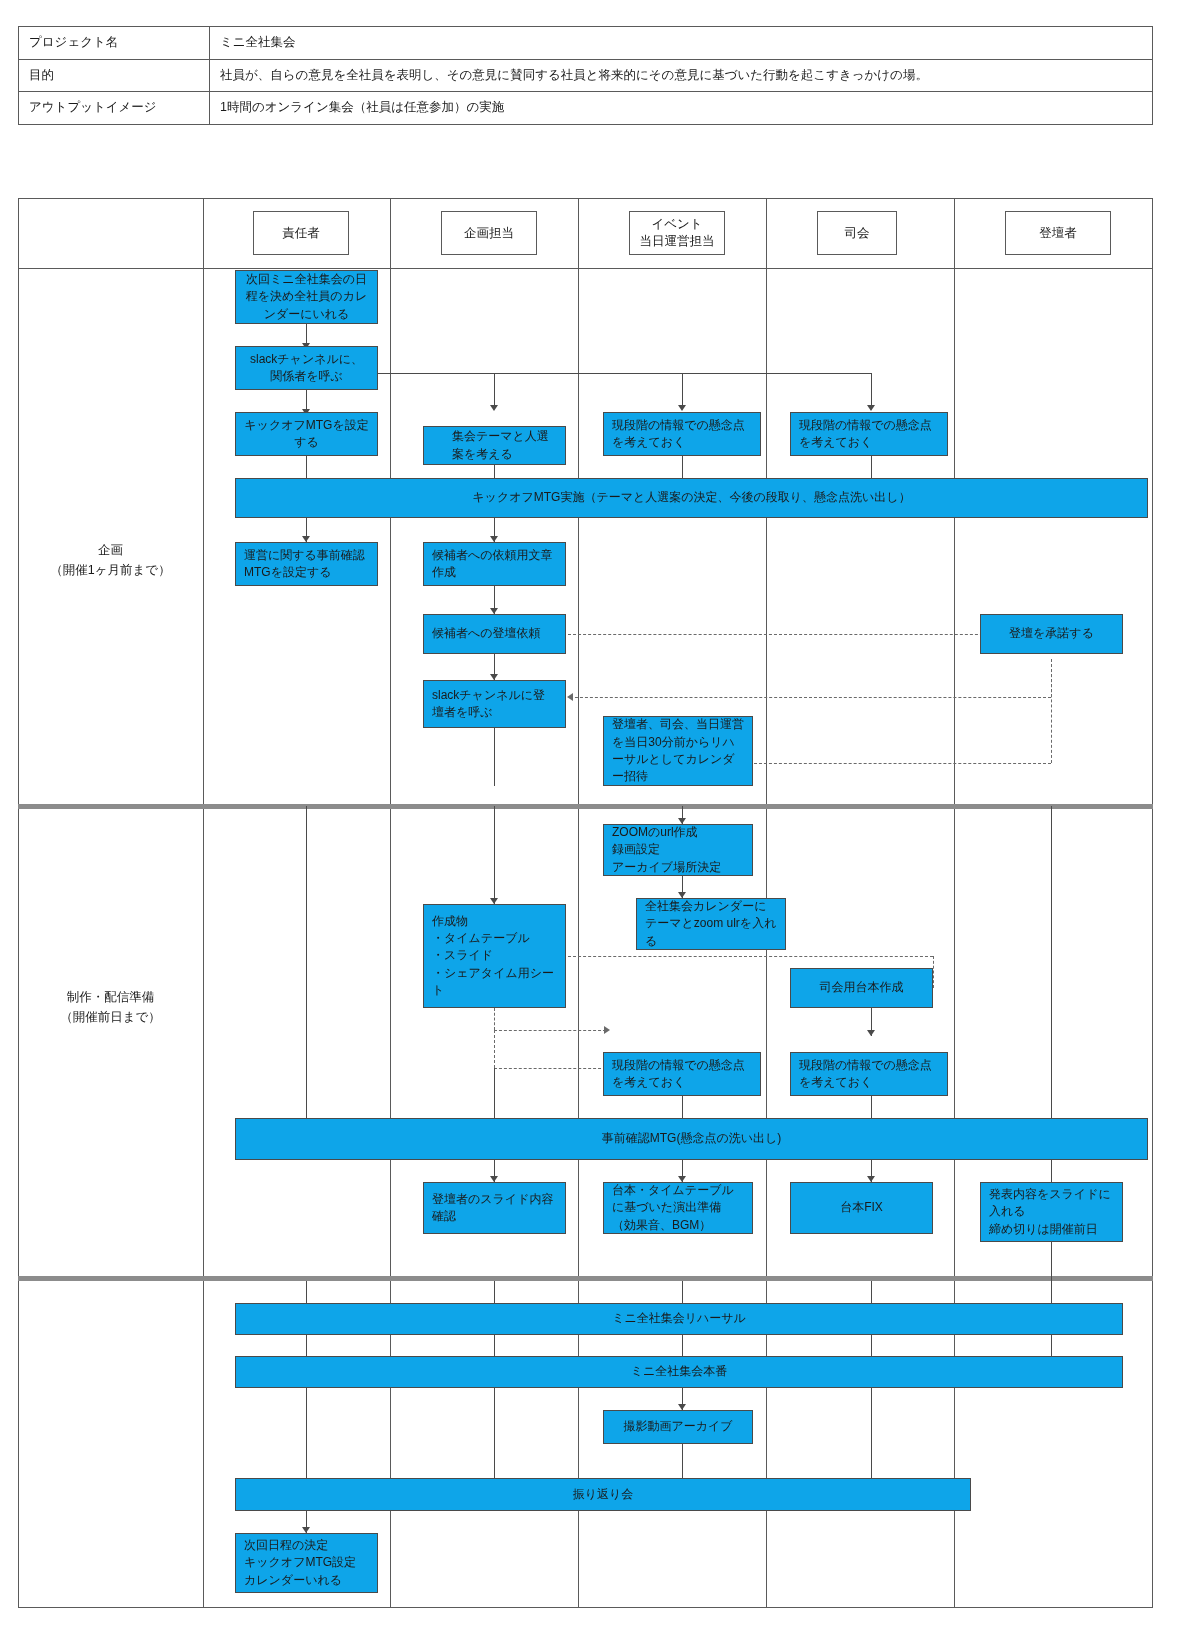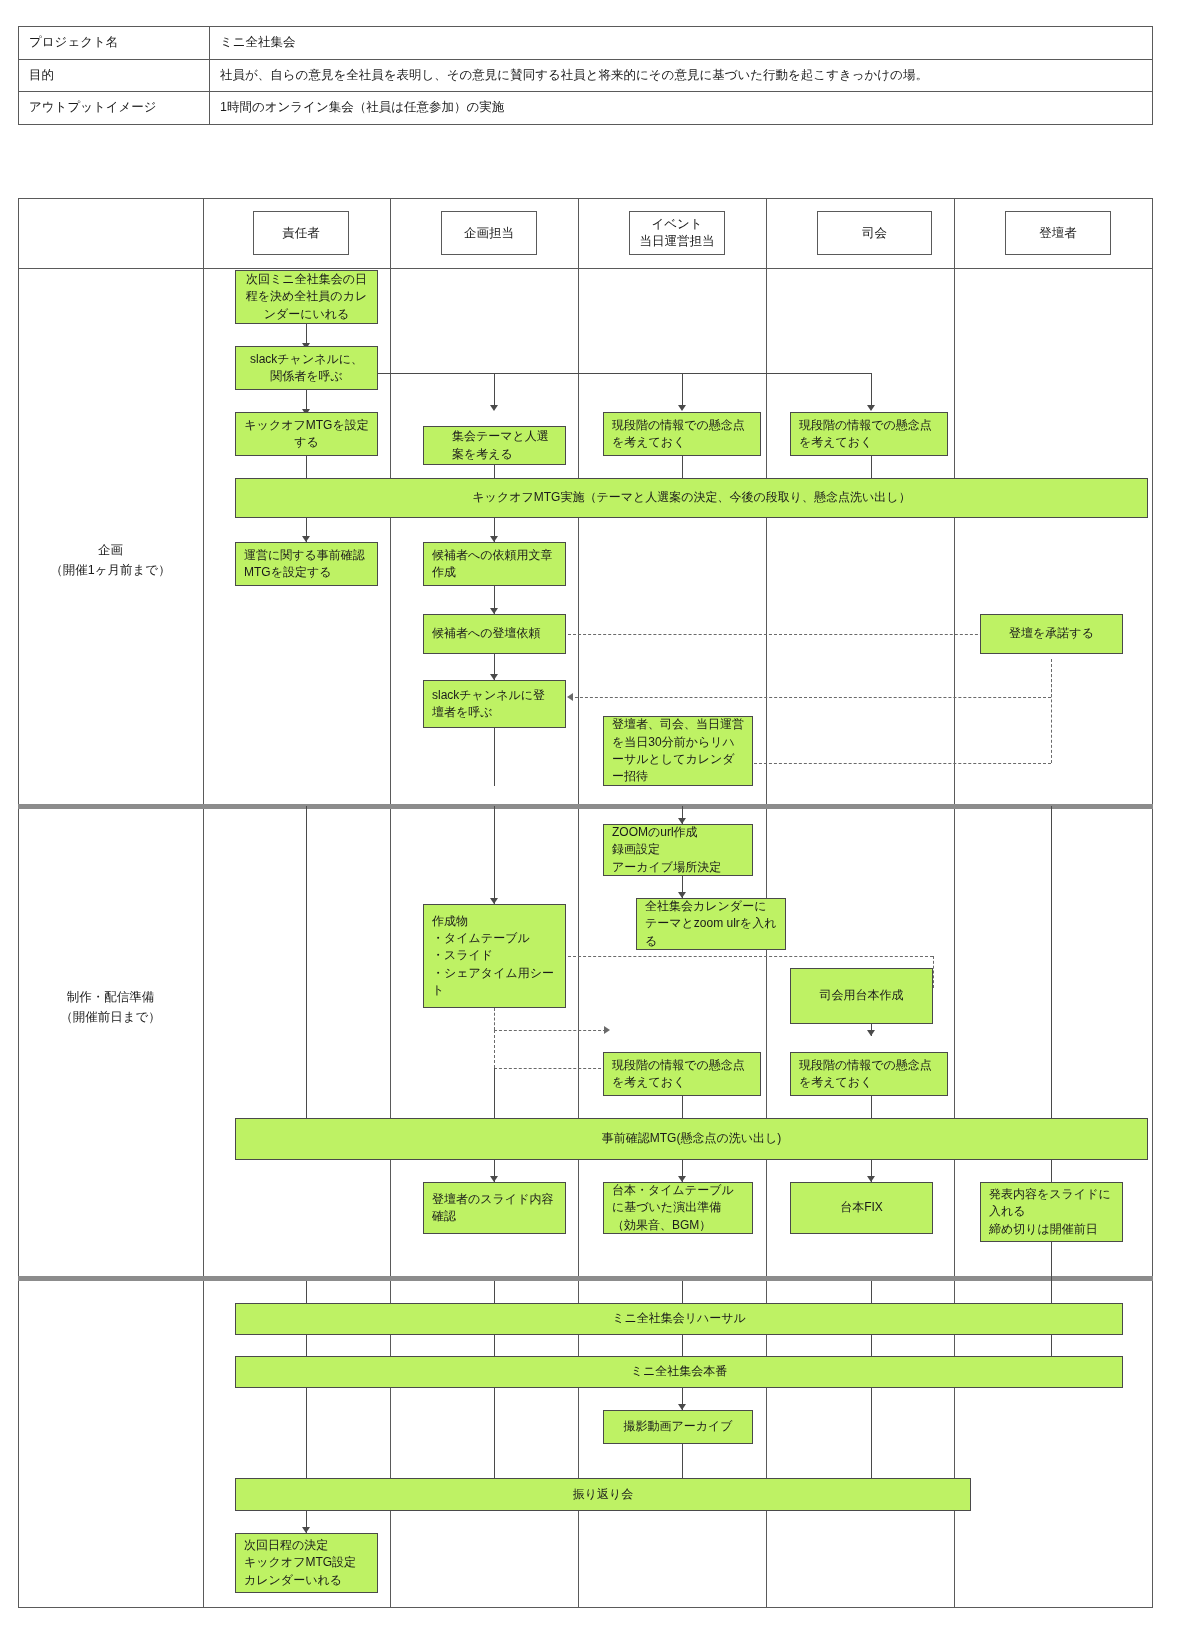--- a/index.html
+++ b/index.html
@@ -93,21 +93,21 @@
     text-align: center;
     font-size: 12.5px;
     line-height: 1.6;
     margin-top: 24px;
   }
 
   
   .box {
     position: absolute;
     border: 1px solid #4a4a4a;
-    background: #bef264;
+    background: #0ea5e9;
     box-sizing: border-box;
     font-size: 12px;
     line-height: 1.45;
     padding: 6px 8px;
     display: flex;
     align-items: center;
     white-space: pre-line;
   }
   .box.center {
     justify-content: center;
@@ -187,21 +187,21 @@
   <div class="vline" style="left:936px;"></div>
 
   <div class="hline" style="top:70px;"></div>
   <div class="hline thick" style="top:606px;"></div>
   <div class="hline thick" style="top:1078px;"></div>
 
   <div class="role-head" style="left:235px; top:13px; width:96px;">責任者</div>
   <div class="role-head" style="left:423px; top:13px; width:96px;">企画担当</div>
   <div class="role-head" style="left:611px; top:13px; width:96px; white-space:pre-line;">イベント
 当日運営担当</div>
-  <div class="role-head" style="left:799px; top:13px; width:115px;">司会</div>
+  <div class="role-head" style="left:799px; top:13px; width:80px;">司会</div>
   <div class="role-head" style="left:987px; top:13px; width:106px;">登壇者</div>
 
   <div class="phase-label" style="left:0; top:318px; white-space:pre-line;">企画
 （開催1ヶ月前まで）</div>
   <div class="phase-label" style="left:0; top:765px; white-space:pre-line;">制作・配信準備
 （開催前日まで）</div>
 
   <div class="conn v" style="left:288px; top:125px; height:24px;"></div>
   <div class="arrow-down" style="left:284px; top:145px;"></div>
 
@@ -320,21 +320,21 @@
   <div class="box" style="left:585px; top:518px; width:150px; height:70px;">登壇者、司会、当日運営を当日30分前からリハーサルとしてカレンダー招待</div>
 
   <div class="box" style="left:585px; top:626px; width:150px; height:52px;">ZOOMのurl作成
 録画設定
 アーカイブ場所決定</div>
   <div class="box" style="left:585px; top:700px; width:150px; height:52px;margin-left:33px;">全社集会カレンダーにテーマとzoom ulrを入れる</div>
   <div class="box" style="left:405px; top:706px; width:143px; height:104px;">作成物
 ・タイムテーブル
 ・スライド
 ・シェアタイム用シート</div>
-  <div class="box center" style="left:772px; top:770px; width:143px; height:56px;text-align:center;">司会用台本作成</div>
+  <div class="box center" style="left:772px; top:770px; width:143px; height:40px;text-align:center;">司会用台本作成</div>
   <div class="box" style="left:585px; top:854px; width:158px; height:44px;">現段階の情報での懸念点を考えておく</div>
   <div class="box" style="left:772px; top:854px; width:158px; height:44px;">現段階の情報での懸念点を考えておく</div>
   <div class="box wide" style="left:217px; top:920px; width:913px; height:42px;">事前確認MTG(懸念点の洗い出し)</div>
   <div class="box" style="left:405px; top:984px; width:143px; height:52px;">登壇者のスライド内容確認</div>
   <div class="box" style="left:585px; top:984px; width:150px; height:52px;">台本・タイムテーブルに基づいた演出準備（効果音、BGM）</div>
   <div class="box center" style="left:772px; top:984px; width:143px; height:52px;">台本FIX</div>
   <div class="box" style="left:962px; top:984px; width:143px; height:60px;">発表内容をスライドに入れる
 締め切りは開催前日</div>
 
   <div class="box wide" style="left:217px; top:1105px; width:888px; height:32px;">ミニ全社集会リハーサル</div>

